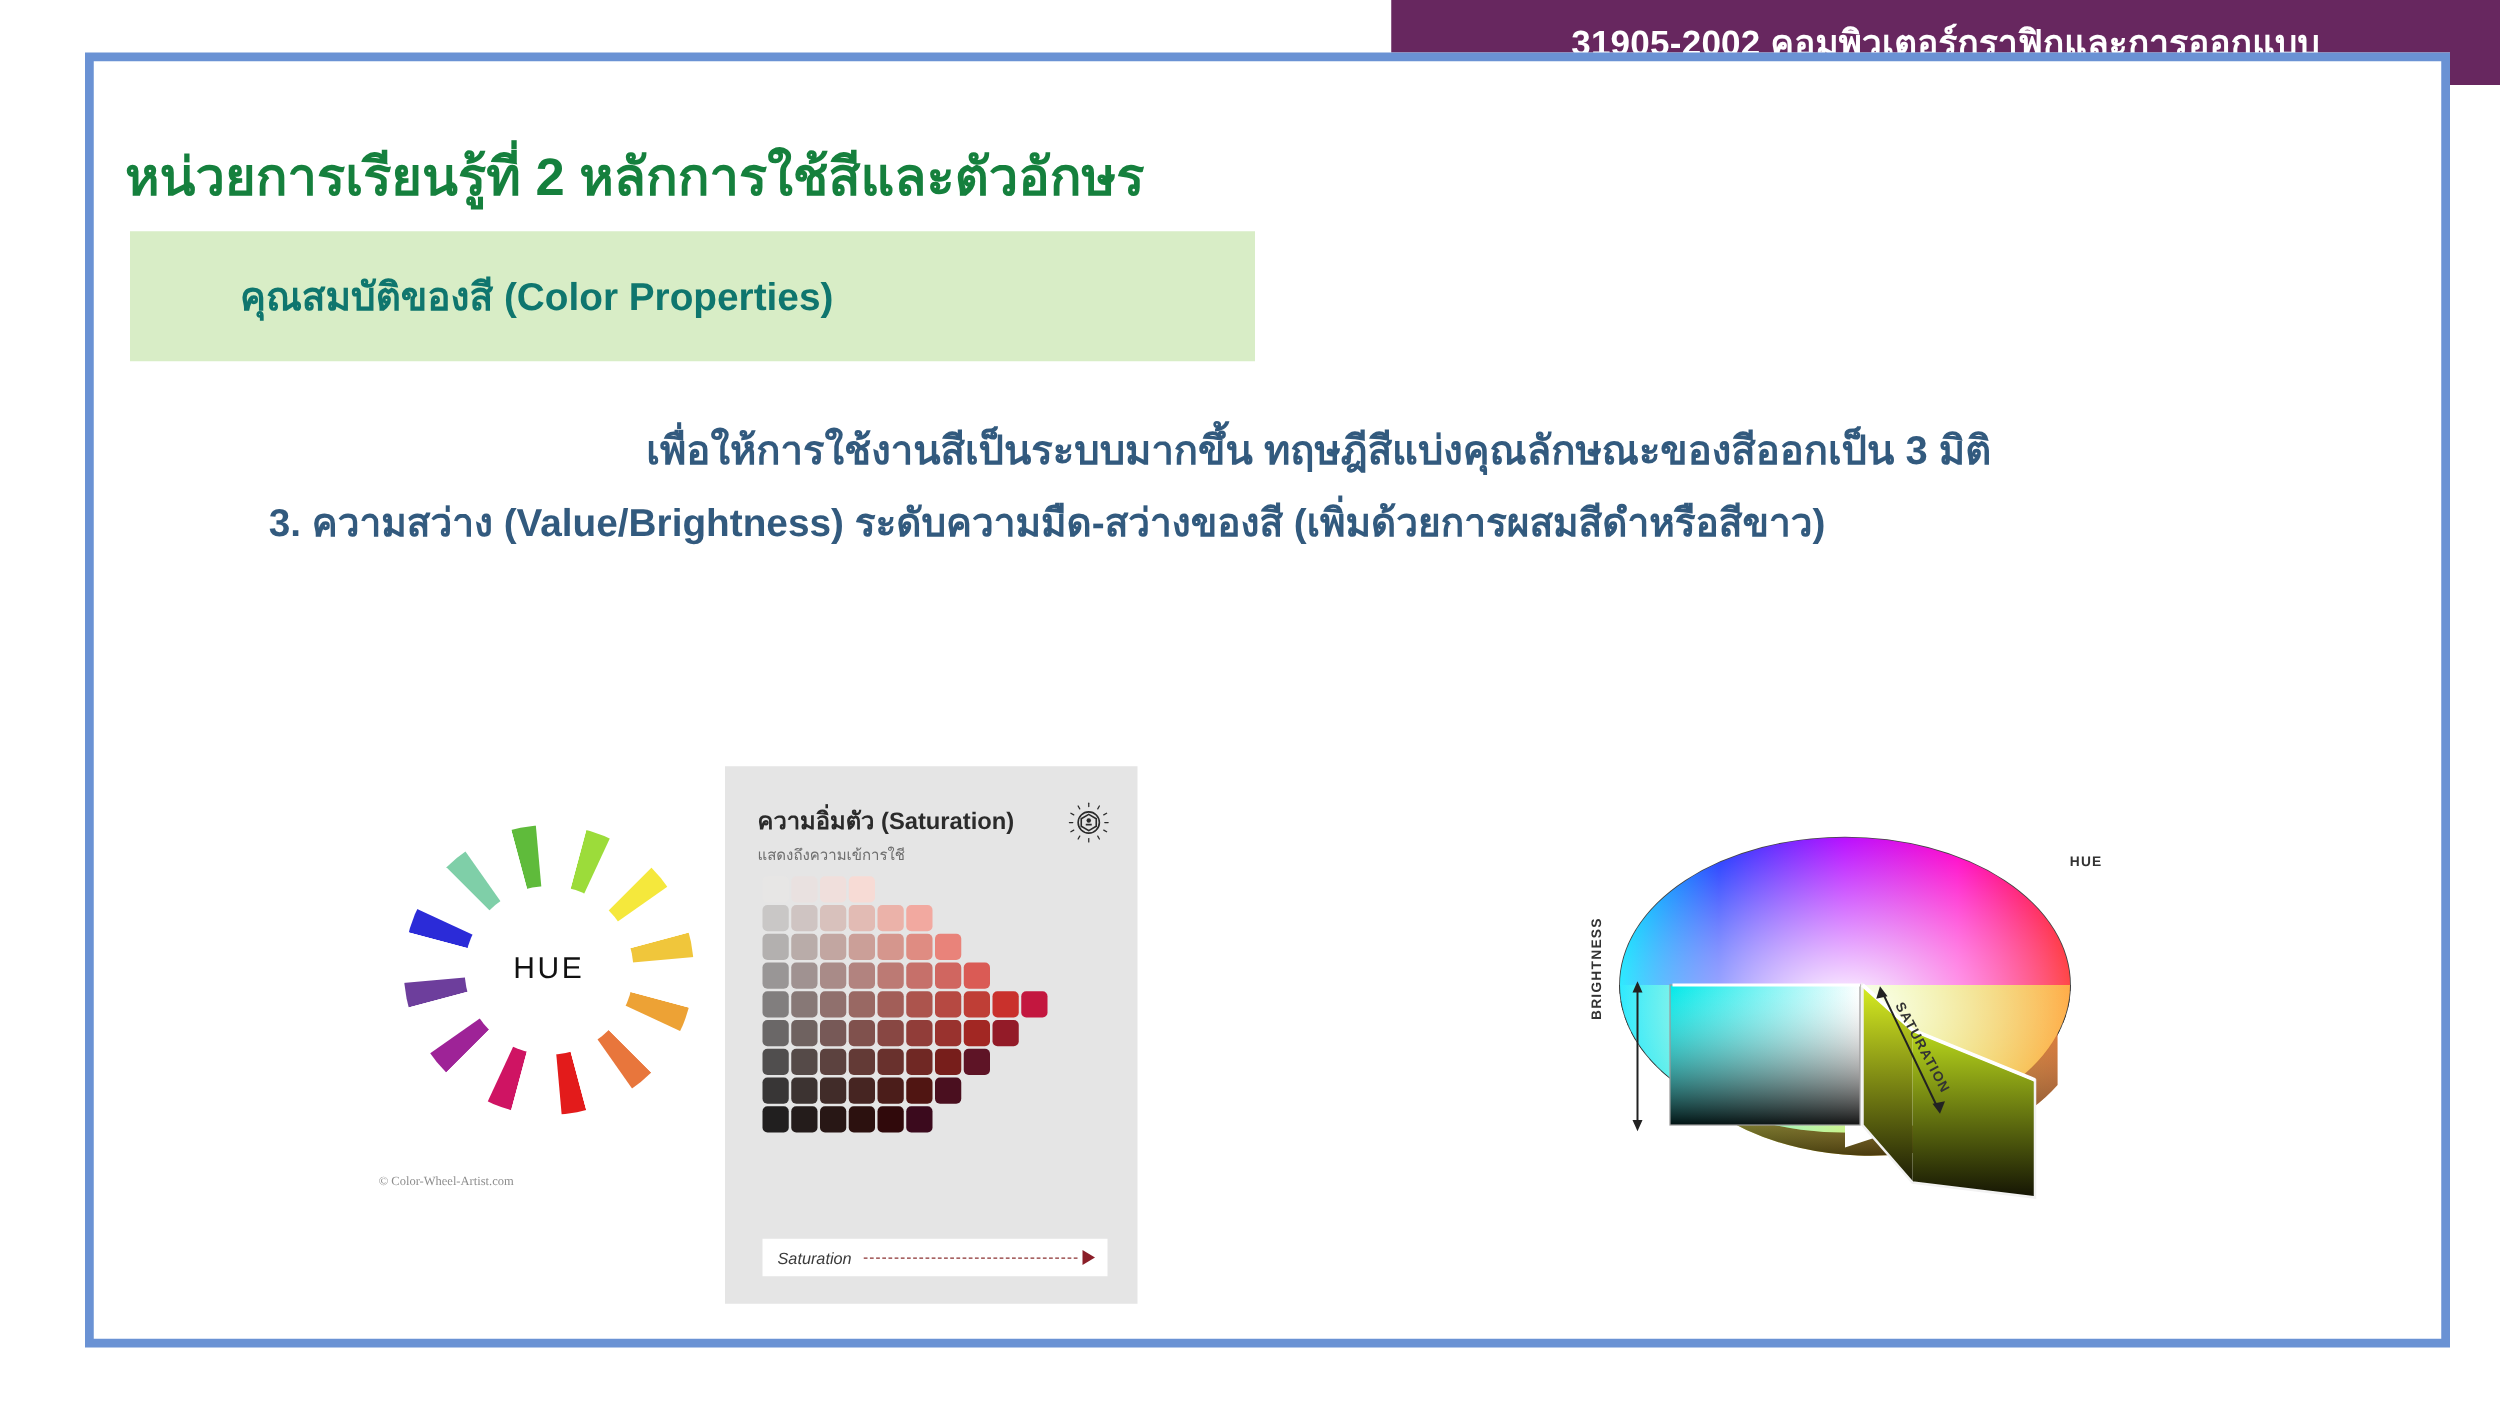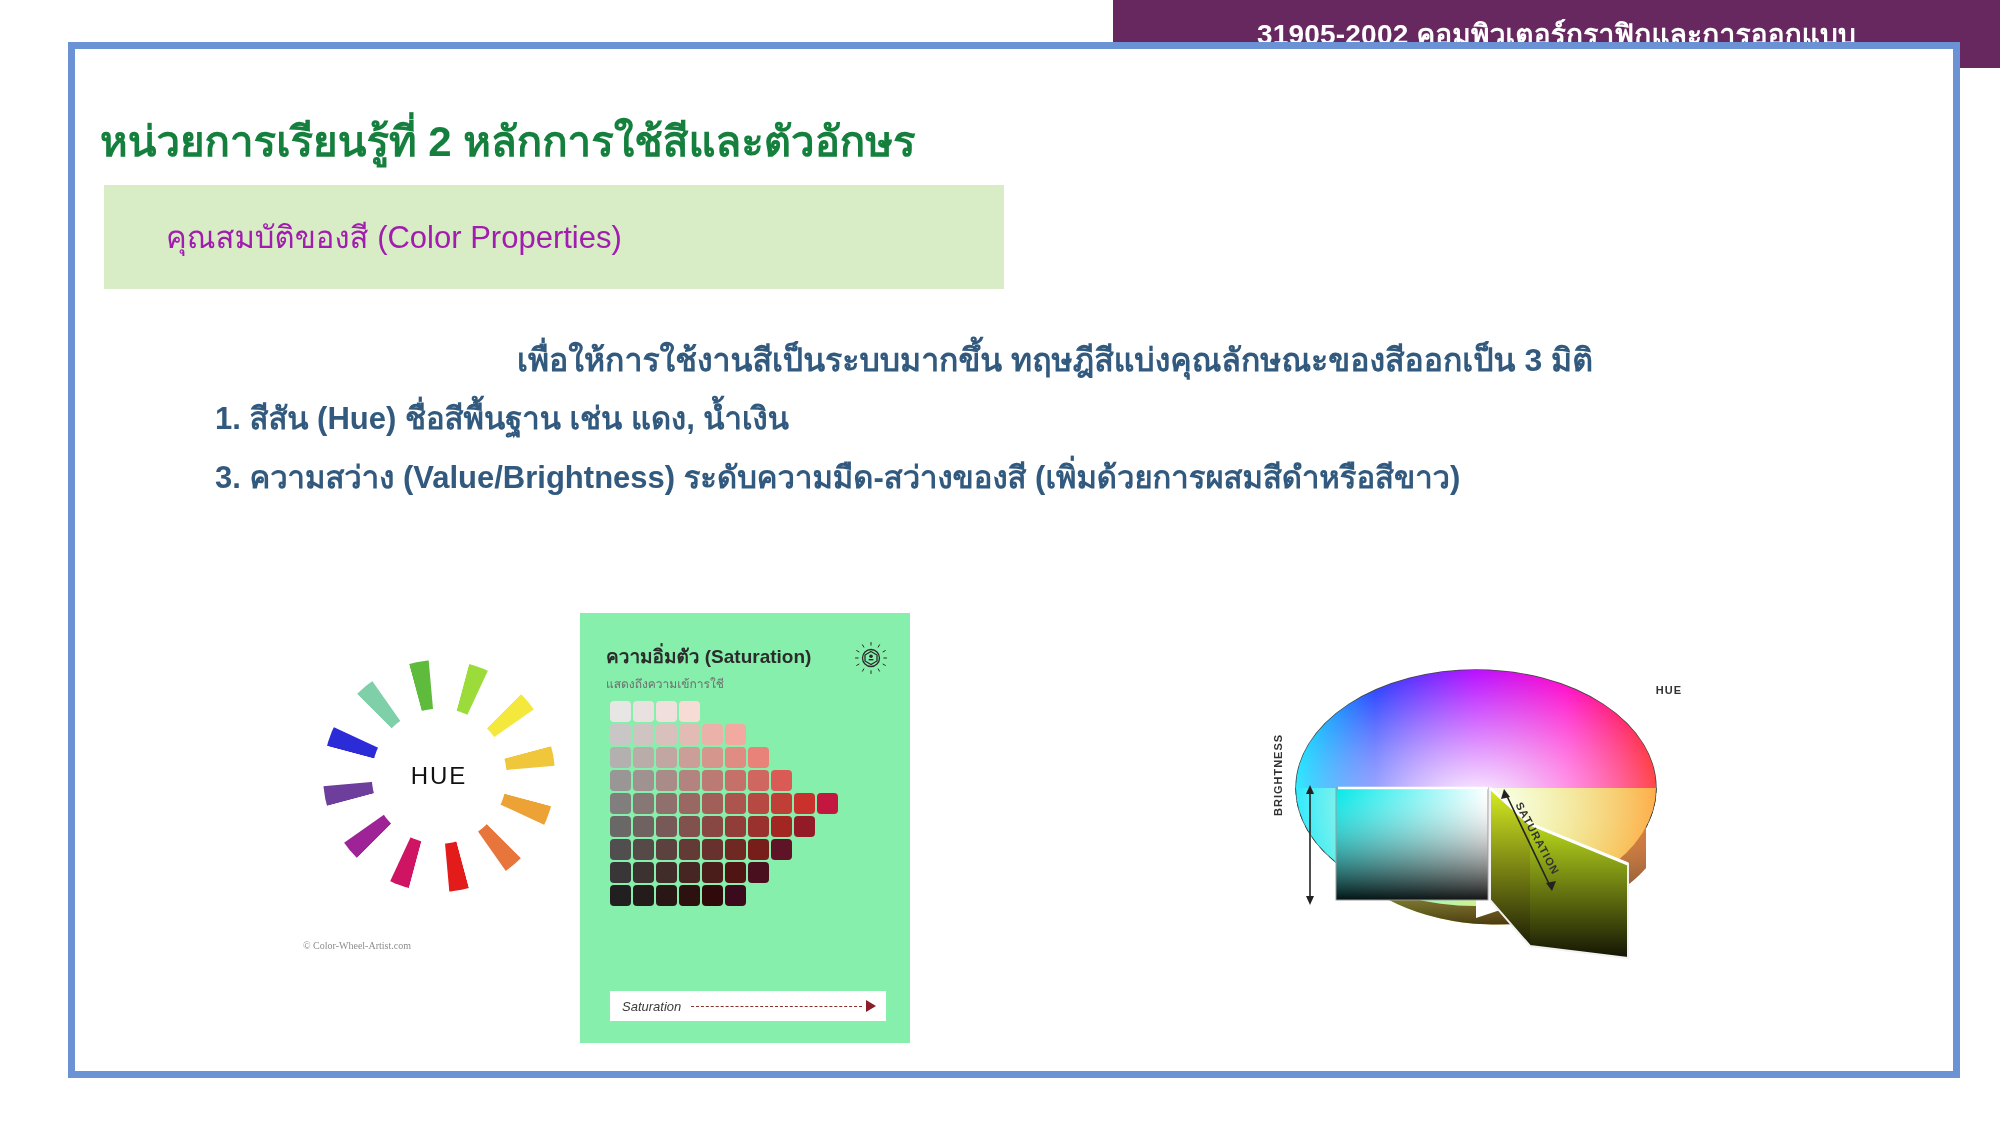--- a/index.html
+++ b/index.html
@@ -41,23 +41,23 @@
     white-space:nowrap;
   }
   
   #subtitle-band{
     position:absolute;left:104px;top:185px;
     width:900px;height:104px;
     background:#D8EDC6;
     display:flex;align-items:center;
   }
   #subtitle-band .subtitle-text{
-    margin-left:62px;
-    color:#a21caf;
-    font-size:31px;font-weight:normal;
+    margin-left:88px;
+    color:#0f766e;
+    font-size:31px;font-weight:bold;
     white-space:nowrap;
   }
   
   #body-copy{
     position:absolute;left:215px;top:340px;
     width:1680px;
     color:#325A7E;
     font-weight:bold;
   }
   #body-copy .intro{
@@ -106,21 +106,21 @@
     font-family:"Liberation Sans",sans-serif;
   }
   #hue-wheel-credit{
     position:absolute;left:30px;top:300px;
     color:#8d8d8d;font-size:10px;font-family:Liberation Serif, serif;
   }
   
   #fig-saturation{
     position:absolute;left:512px;top:-5px;
     width:330px;height:430px;
-    background:#86efac;
+    background:#e5e5e5;
   }
   #sat-head{position:absolute;left:26px;top:28px;}
   #sat-title{color:#2b2b2b;font-size:19px;font-weight:bold;white-space:nowrap;}
   #sat-sub{color:#6e6e6e;font-size:12px;margin-top:3px;white-space:nowrap;}
   #sat-badge{
     position:absolute;right:22px;top:28px;
     width:34px;height:34px;
   }
   #sat-grid{
     position:absolute;left:30px;top:88px;
@@ -174,21 +174,20 @@
 <div id="slide-frame"></div>
 
 <div id="slide-heading">หน่วยการเรียนรู้ที่ 2 หลักการใช้สีและตัวอักษร</div>
 
 <div id="subtitle-band">
   <div class="subtitle-text">คุณสมบัติของสี (Color Properties)</div>
 </div>
 
 <div id="body-copy">
   <p class="intro">เพื่อให้การใช้งานสีเป็นระบบมากขึ้น ทฤษฎีสีแบ่งคุณลักษณะของสีออกเป็น 3 มิติ</p>
-  <p class="point">1. สีสัน (Hue)  ชื่อสีพื้นฐาน เช่น แดง, น้ำเงิน</p>
   <p class="point">3. ความสว่าง (Value/Brightness) ระดับความมืด-สว่างของสี (เพิ่มด้วยการผสมสีดำหรือสีขาว)</p>
 </div>
 
 <div id="figure-row">
 
   <div id="fig-hue-wheel">
     <div id="hue-wheel-disc">
         <div class="seg" style="background: rgb(156, 220, 58); transform: rotate(225deg) skewY(60deg);"></div>
         <div class="seg" style="background: rgb(95, 187, 59); transform: rotate(195deg) skewY(60deg);"></div>
         <div class="seg" style="background: rgb(127, 207, 168); transform: rotate(165deg) skewY(60deg);"></div>

